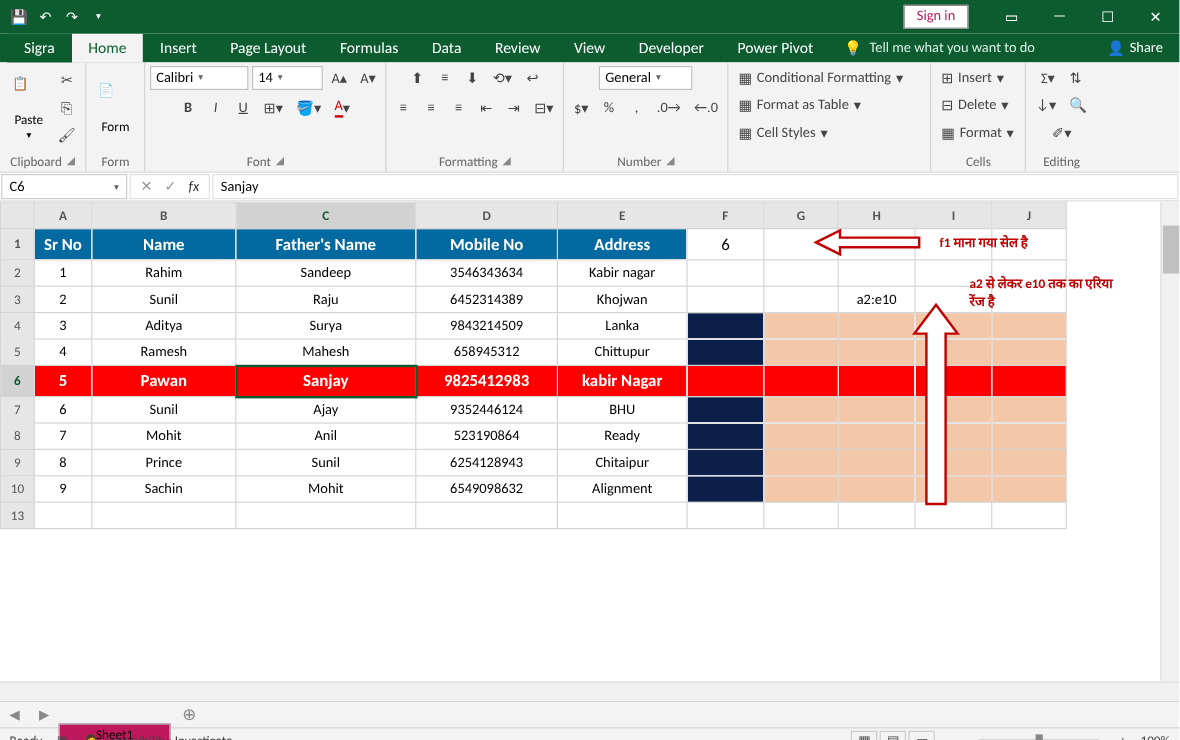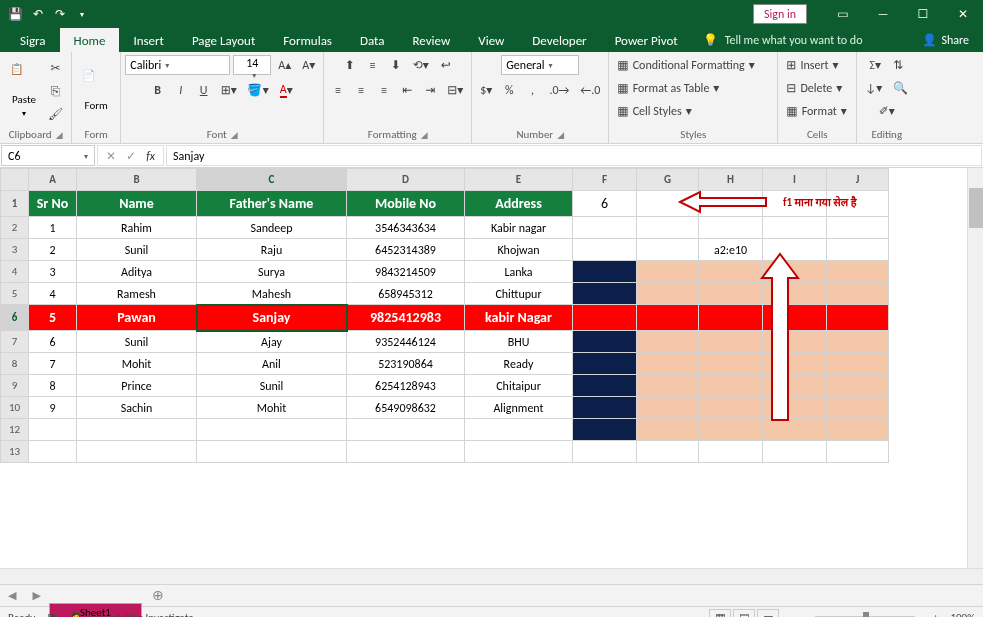--- a/index.html
+++ b/index.html
@@ -32,35 +32,35 @@
 .big-btn { width: 40px; display: flex; flex-direction: column; align-items: center; gap: 2px; padding: 2px; font-size: 11px; cursor: pointer; }
 .big-btn .icon-lg { width: 28px; height: 28px; }
 .col { display: flex; flex-direction: column; gap: 3px; }
 .small-row { display: flex; gap: 3px; align-items: center; }
 .mini-btn { height: 20px; min-width: 20px; display: flex; align-items: center; justify-content: center; padding: 0 3px; border: 1px solid transparent; cursor: pointer; font-size: 12px; color: #444; }
 .combo { height: 20px; border: 1px solid #c0c0c0; background: #fff; display: flex; align-items: center; padding: 0 4px; font-size: 12px; }
 .combo .dd { margin-left: 4px; font-size: 8px; color: #666; }
 
 
 .formula-bar { height: 24px; display: flex; border-bottom: 1px solid #d4d4d4; background: #fff; }
-.name-box { width: 94px; border-right: 1px solid #d4d4d4; display: flex; align-items: center; padding: 0 6px; font-size: 12px; border: 1px solid #ccc; margin: 1px; }
+.name-box { width: 105px; border-right: 1px solid #d4d4d4; display: flex; align-items: center; padding: 0 6px; font-size: 12px; border: 1px solid #ccc; margin: 1px; }
 .name-box .dd { margin-left: auto; font-size: 8px; color: #666; }
 .fx-area { display: flex; align-items: center; padding: 0 8px; gap: 10px; color: #999; border: 1px solid #e0e0e0; margin: 1px; }
 .formula-input { flex: 1; border: 1px solid #e0e0e0; margin: 1px; padding: 2px 6px; font-size: 12px; display: flex; align-items: center; }
 
 
 .grid-area { position: relative; height: 400px; overflow: hidden; background: #fff; }
 .grid { border-collapse: collapse; table-layout: fixed; }
 .grid th, .grid td { border: 1px solid #d4d4d4; height: 22px; font-size: 12px; text-align: center; padding: 0; overflow: hidden; white-space: nowrap; }
 .grid .corner { width: 28px; background: #e6e6e6; }
 .grid .rowhead { width: 28px; background: #e6e6e6; font-size: 11px; color: #555; }
 .grid .colhead { background: #e6e6e6; font-size: 11px; color: #555; }
 .grid .colhead.sel, .grid .rowhead.sel { background: #d2d2d2; color: #0d5c2f; }
 
-.hdr-row td { background: #15803d; color: #fff; font-weight: bold; height: 26px; font-size: 14px; }
+.hdr-row td { background: #0369a1; color: #fff; font-weight: bold; height: 26px; font-size: 14px; }
 .hl-row td { background: #ff0000; color: #fff; font-weight: bold; height: 26px; font-size: 14px; }
 .col-navy { background: #0b1f4a !important; }
 .col-peach { background: #f4c7a8 !important; }
 .sel-cell { outline: 2px solid #0d5c2f; outline-offset: -1px; }
 
 .vscroll { position: absolute; right: 0; top: 0; bottom: 0; width: 16px; background: #f0f0f0; border-left: 1px solid #ddd; }
 .vscroll .thumb { position: absolute; top: 20px; width: 14px; left: 1px; height: 40px; background: #c0c0c0; }
 .hscroll { height: 16px; background: #f0f0f0; border-top: 1px solid #ddd; position: relative; }
 .annot-text { color: #c00000; font-size: 11px; font-weight: bold; }
 
@@ -152,25 +152,25 @@
       </div>
     </div>
     <div class="group-label">
         <span>Form</span>
       </div>
   </div>
 
   <div class="group">
     <div class="group-body col" style="gap:5px;">
       <div class="small-row">
-        <div class="combo" style="width:105px;">
+        <div class="combo" style="width:82px;">
             <span>Calibri</span>
             <span class="dd">▾</span>
           </div>
-        <div class="combo" style="width:38px;flex-direction:column;">
+        <div class="combo" style="width:59px;">
             <span>14</span>
             <span class="dd">▾</span>
           </div>
         <div class="mini-btn">A▴</div>
         <div class="mini-btn">A▾</div>
       </div>
       <div class="small-row">
         <div class="mini-btn" style="font-weight:bold;">B</div>
         <div class="mini-btn" style="font-style:italic;">I</div>
         <div class="mini-btn" style="text-decoration:underline;">U</div>
@@ -230,23 +230,20 @@
         <span class="dlg">◢</span>
       </div>
   </div>
 
   <div class="group">
     <div class="group-body col" style="gap:3px; align-items:flex-start;">
       <div class="mini-btn" style="width:160px; justify-content:flex-start; gap:4px;"><span>▦</span><span>Conditional Formatting</span>▾</div>
       <div class="mini-btn" style="width:160px; justify-content:flex-start; gap:4px;"><span>▦</span><span>Format as Table</span>▾</div>
       <div class="mini-btn" style="width:160px; justify-content:flex-start; gap:4px;"><span>▦</span><span>Cell Styles</span>▾</div>
     </div>
-    <div class="group-label">
-        <span>Styles</span>
-      </div>
   </div>
 
   <div class="group">
     <div class="group-body col" style="gap:3px; align-items:flex-start;">
       <div class="mini-btn" style="width:70px; justify-content:flex-start; gap:4px;"><span>⊞</span><span>Insert</span>▾</div>
       <div class="mini-btn" style="width:70px; justify-content:flex-start; gap:4px;"><span>⊟</span><span>Delete</span>▾</div>
       <div class="mini-btn" style="width:70px; justify-content:flex-start; gap:4px;"><span>▦</span><span>Format</span>▾</div>
     </div>
     <div class="group-label">
         <span>Cells</span>
@@ -432,33 +429,20 @@
           <td class="">Mohit</td>
           <td class="">6549098632</td>
           <td class="">Alignment</td>
           <td class=" col-navy"></td>
           <td class=" col-peach"></td>
           <td class=" col-peach"></td>
           <td class=" col-peach"></td>
           <td class=" col-peach"></td>
         </tr>
         <tr class="">
-          <td class="rowhead">12</td>
-          <td class=""></td>
-          <td class=""></td>
-          <td class=""></td>
-          <td class=""></td>
-          <td class=""></td>
-          <td class=" col-navy"></td>
-          <td class=" col-peach"></td>
-          <td class=" col-peach"></td>
-          <td class=" col-peach"></td>
-          <td class=" col-peach"></td>
-        </tr>
-        <tr class="">
           <td class="rowhead">13</td>
           <td class=""></td>
           <td class=""></td>
           <td class=""></td>
           <td class=""></td>
           <td class=""></td>
           <td class=""></td>
           <td class=""></td>
           <td class=""></td>
           <td class=""></td>
@@ -467,20 +451,21 @@
       </tbody>
     </table>
   <div class="vscroll">
       <div class="thumb"></div>
     </div>
 
   <svg style="position:absolute; left:680px; top:22px; overflow:visible;" width="90" height="24">
     <polygon points="0,12 20,2 20,8 86,8 86,16 20,16 20,22" fill="#fff" stroke="#c00000" stroke-width="2"></polygon>
   </svg>
   <div class="annot-text" style="position:absolute; left:783px; top:26px;">f1  माना गया सेल है</div>
+  <div class="annot-text" style="position:absolute; left:808px; top:60px; width:130px;">a2 से लेकर e10 तक का एरिया रेंज है</div>
   <svg style="position:absolute; left:760px; top:86px; overflow:visible;" width="40" height="170">
     <polygon points="20,0 38,24 28,24 28,166 12,166 12,24 2,24" fill="#fff" stroke="#c00000" stroke-width="2"></polygon>
   </svg>
 </div>
 
 <div class="hscroll"></div>
 
 <div class="sheet-tabs">
   <span class="nav">◀</span>
   <span class="nav">▶</span>

